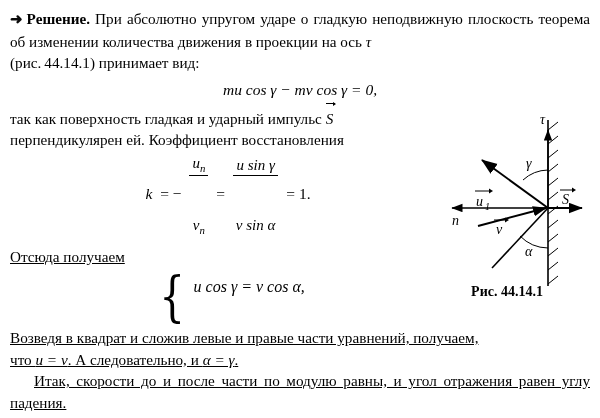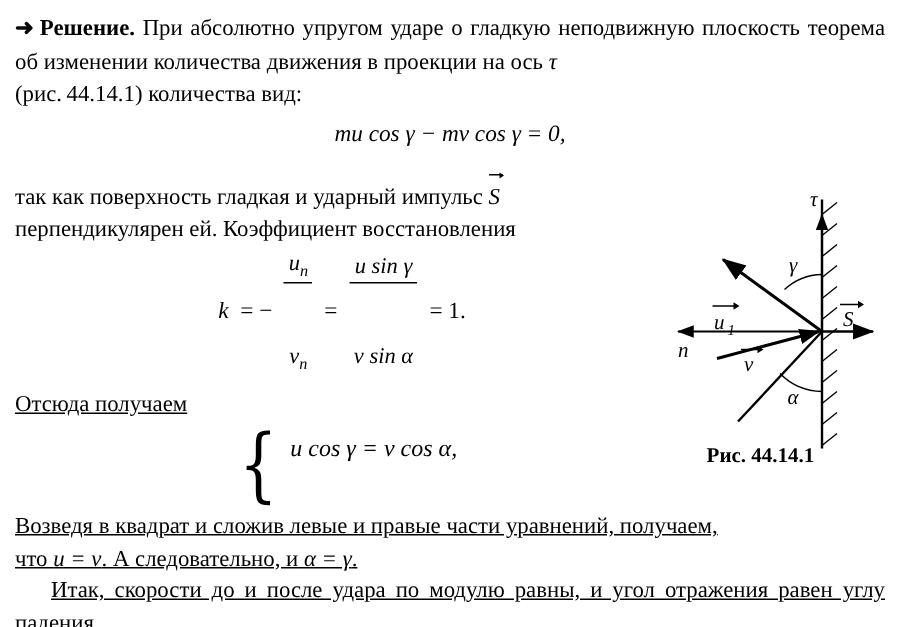--- a/index.html
+++ b/index.html
@@ -38,21 +38,21 @@
   .bold {
     font-weight: bold;
   }
   .it {
     font-style: italic;
   }
   .formula {
     text-align: center;
     font-size: 15.5px;
     font-style: italic;
-    margin: 7px 0 22px 0;
+    margin: 7px 0 9px 0;
   }
   .block1 {
     width: 100%;
   }
   .mid {
     position: relative;
     width: 100%;
     min-height: 186px;
   }
   .leftcol {
@@ -152,21 +152,21 @@
   sub {
     font-size: 0.72em;
   }
 </style>
 </head>
 <body>
 
 <div class="page">
 
   <div class="block1">
-    <p class="para"><span class="arrow-marker">➜</span><span class="bold">Решение.</span><span> При абсолютно упругом ударе о гладкую неподвижную плоскость теорема об изменении количества движения в проекции на ось </span><span class="it">τ</span><br><span>(рис. 44.14.1) количества вид:</span></p>
+    <p class="para"><span class="arrow-marker">➜</span><span class="bold">Решение.</span><span> При абсолютно упругом ударе о гладкую неподвижную плоскость теорема об изменении количества движения в проекции на ось </span><span class="it">τ</span><br><span>(рис. 44.14.1) принимает вид:</span></p>
   </div>
 
   <div class="formula">mu cos γ − mv cos γ = 0,</div>
 
   <div class="mid">
 
     <div class="leftcol">
       <p class="para"><span>так как поверхность гладкая и ударный импульс </span><span class="vec it"><span class="bar"></span><span>S</span></span><br><span>перпендикулярен ей. Коэффициент восстановления</span></p>
 
       <div class="kformula">
@@ -263,16 +263,16 @@
           <path d="M142,79.5 L146,82 L142,84.5 z" fill="#000"></path>
         </g>
       </svg>
     </div>
 
     <div class="figcaption">Рис. 44.14.1</div>
   </div>
 
   <div class="tail">
     <p class="para"><span>Возведя в квадрат и сложив левые и правые части уравнений, получаем,</span><br><span>что </span><span class="it">u = v</span><span>. А следовательно, и </span><span class="it">α = γ</span><span>.</span></p>
-    <p class="para indent">Итак, скорости до и после удара по модулю равны, и угол отражения равен углу падения.</p>
+    <p class="para indent">Итак, скорости до и после части по модулю равны, и угол отражения равен углу падения.</p>
   </div>
 
 </div>
 
 </body></html>

